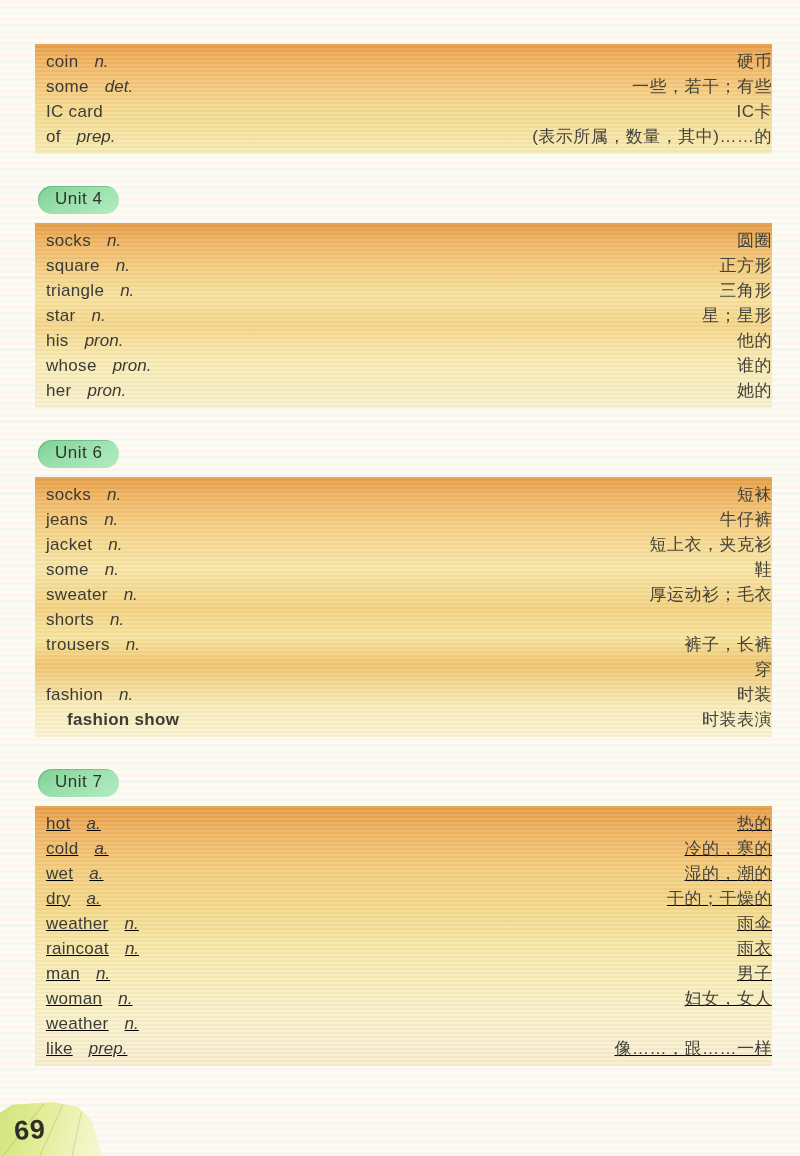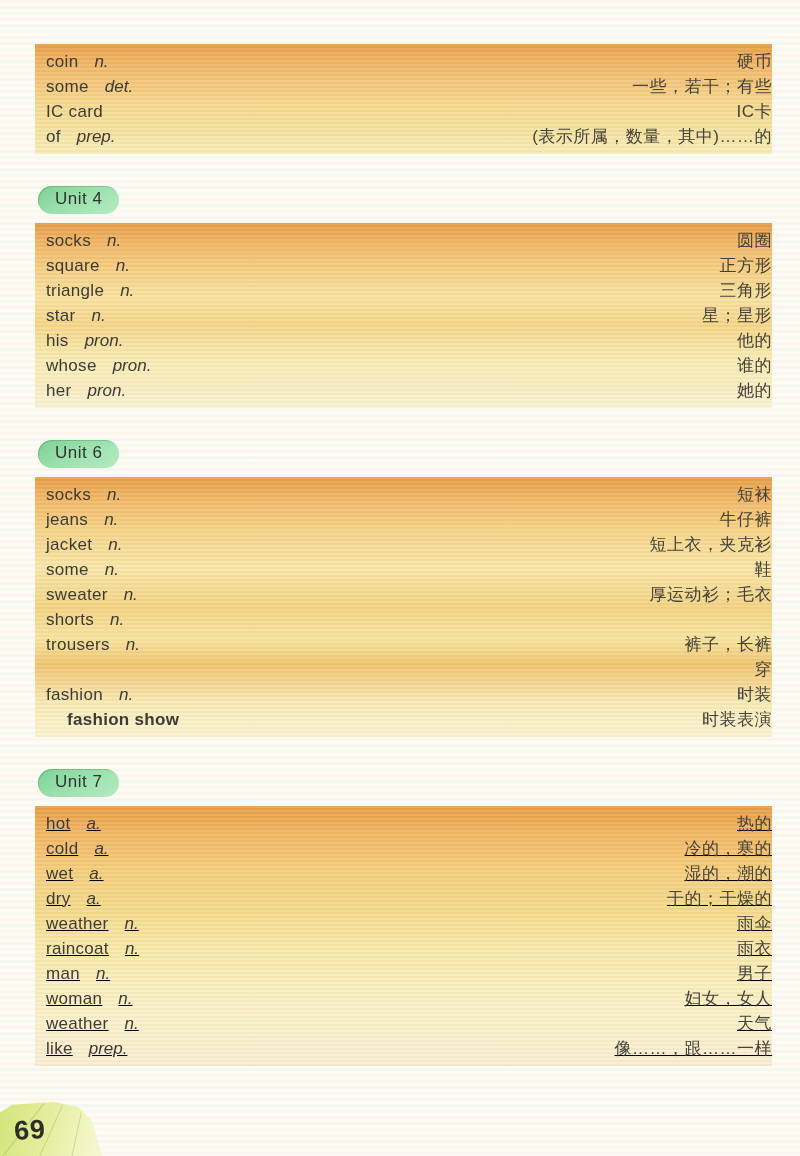--- a/index.html
+++ b/index.html
@@ -386,21 +386,20 @@
       <span class="pos">n.</span>
     </div>
     <div class="zh">妇女，女人</div>
   </div>
 
   <div class="row">
     <div class="en">
       <span class="word">weather</span>
       <span class="pos">n.</span>
     </div>
-    <div class="zh">天气</div>
   </div>
 
   <div class="row">
     <div class="en">
       <span class="word">like</span>
       <span class="pos">prep.</span>
     </div>
     <div class="zh">像……，跟……一样</div>
   </div>
 </div>

